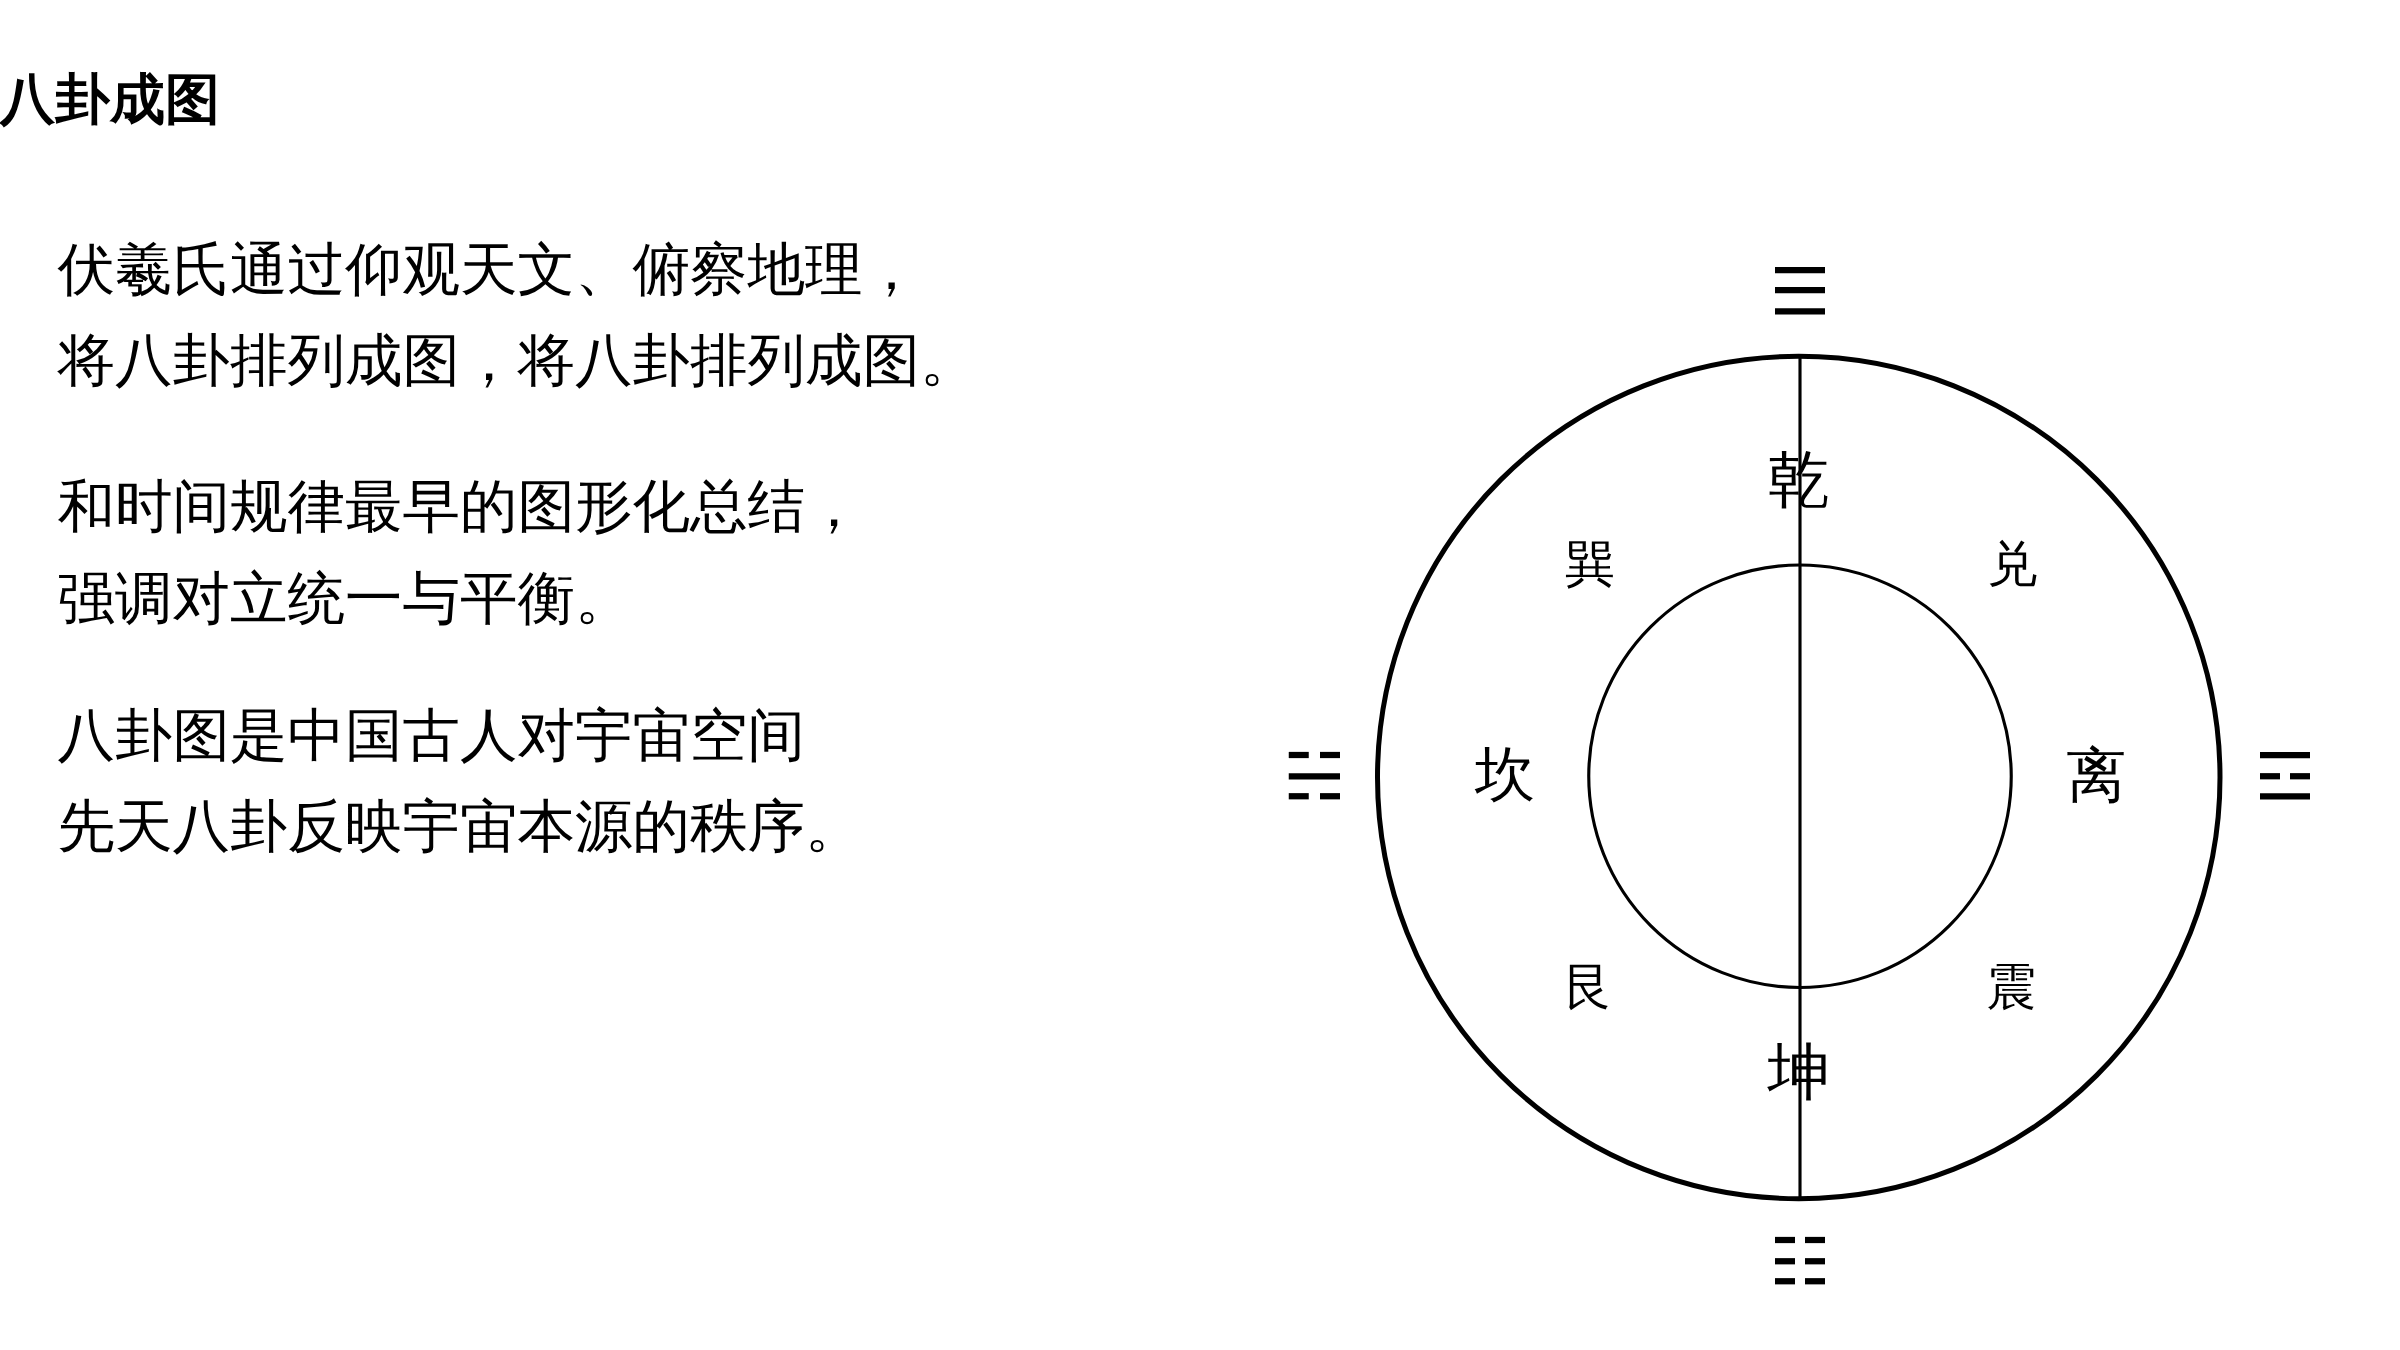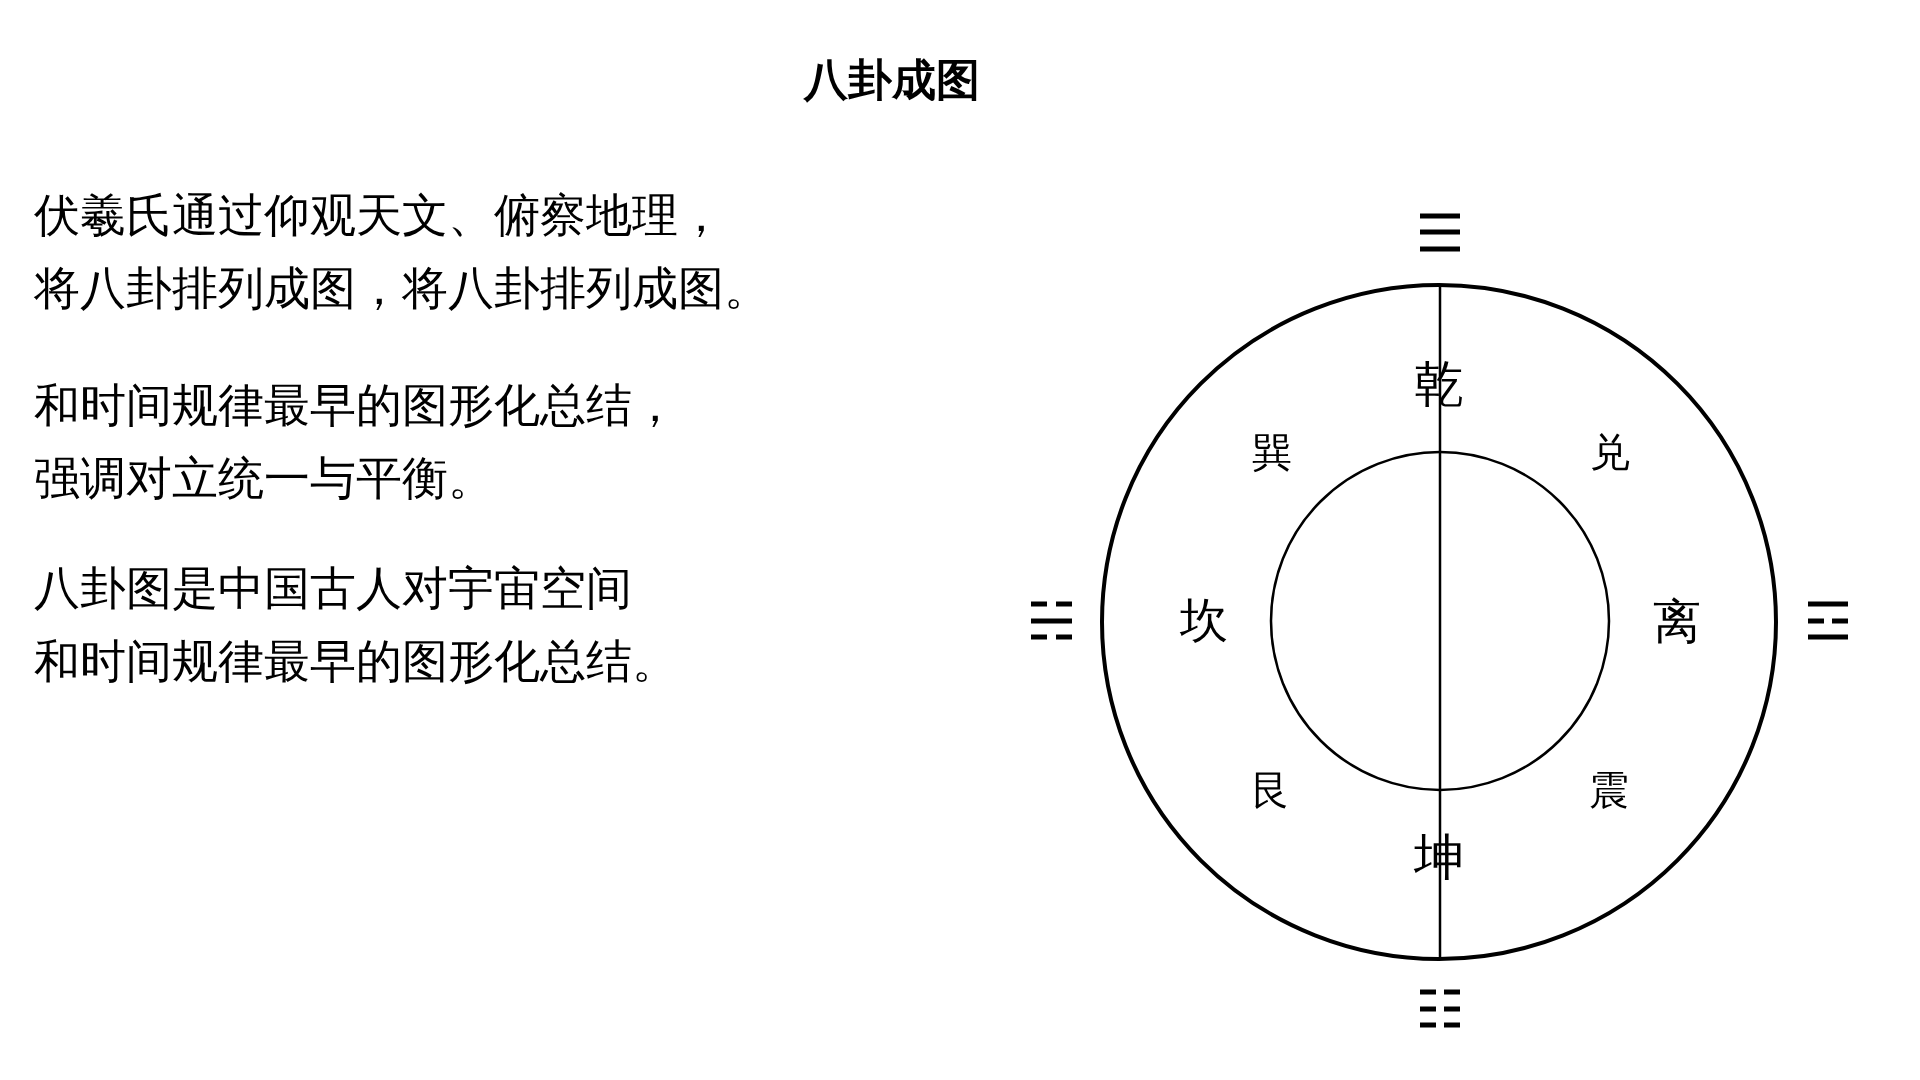--- a/index.html
+++ b/index.html
@@ -1,36 +1,36 @@
 <!DOCTYPE html>
 <html><head>
 <meta charset="utf-8">
 <style>
   html, body { margin: 0; padding: 0; background: #ffffff; }
   body { width: 1920px; height: 1080px; position: relative; overflow: hidden;
          font-family: "DejaVu Sans", "Liberation Sans", sans-serif; color: #000000; }
-  .title { position: absolute; left: 0; width: 1784px; top: 54px; text-align: center;
+  .title { position: absolute; left: 0; width: 1784px; top: 54px; 
            font-size: 44px; font-weight: bold; line-height: 52px; }
   .text-block { position: absolute; left: 34px; top: 0; }
-  .line { position: absolute; left: 0; white-space: nowrap; font-size: 46px; line-height: 52px; }
+  .line { position: absolute; left: 12px; white-space: nowrap; font-size: 46px; line-height: 52px; }
   svg.diagram { position: absolute; left: 0; top: 0; }
   svg text { font-family: "DejaVu Sans", "Liberation Sans", sans-serif; fill: #000000; }
 </style>
 </head>
 <body>
 
 <div class="title">八卦成图</div>
 
 <div class="text-block">
   <div class="line" style="top:189px">伏羲氏通过仰观天文、俯察地理，</div>
   <div class="line" style="top:262px">将八卦排列成图，将八卦排列成图。</div>
   <div class="line" style="top:379px">和时间规律最早的图形化总结，</div>
   <div class="line" style="top:452px">强调对立统一与平衡。</div>
   <div class="line" style="top:562px">八卦图是中国古人对宇宙空间</div>
-  <div class="line" style="top:635px">和时间规律最早的图形化总结。</div>
+  <div class="line" style="top:635px">先天八卦反映宇宙本源的秩序。</div>
 </div>
 
 <svg class="diagram" width="1920" height="1080" viewBox="0 0 1920 1080">
 
   <circle cx="1439" cy="622" r="337" fill="none" stroke="#000" stroke-width="4"></circle>
 
   <circle cx="1440" cy="621" r="169" fill="none" stroke="#000" stroke-width="2.5"></circle>
 
   <line x1="1440" y1="286" x2="1440" y2="958" stroke="#000" stroke-width="2.5"></line>
 

